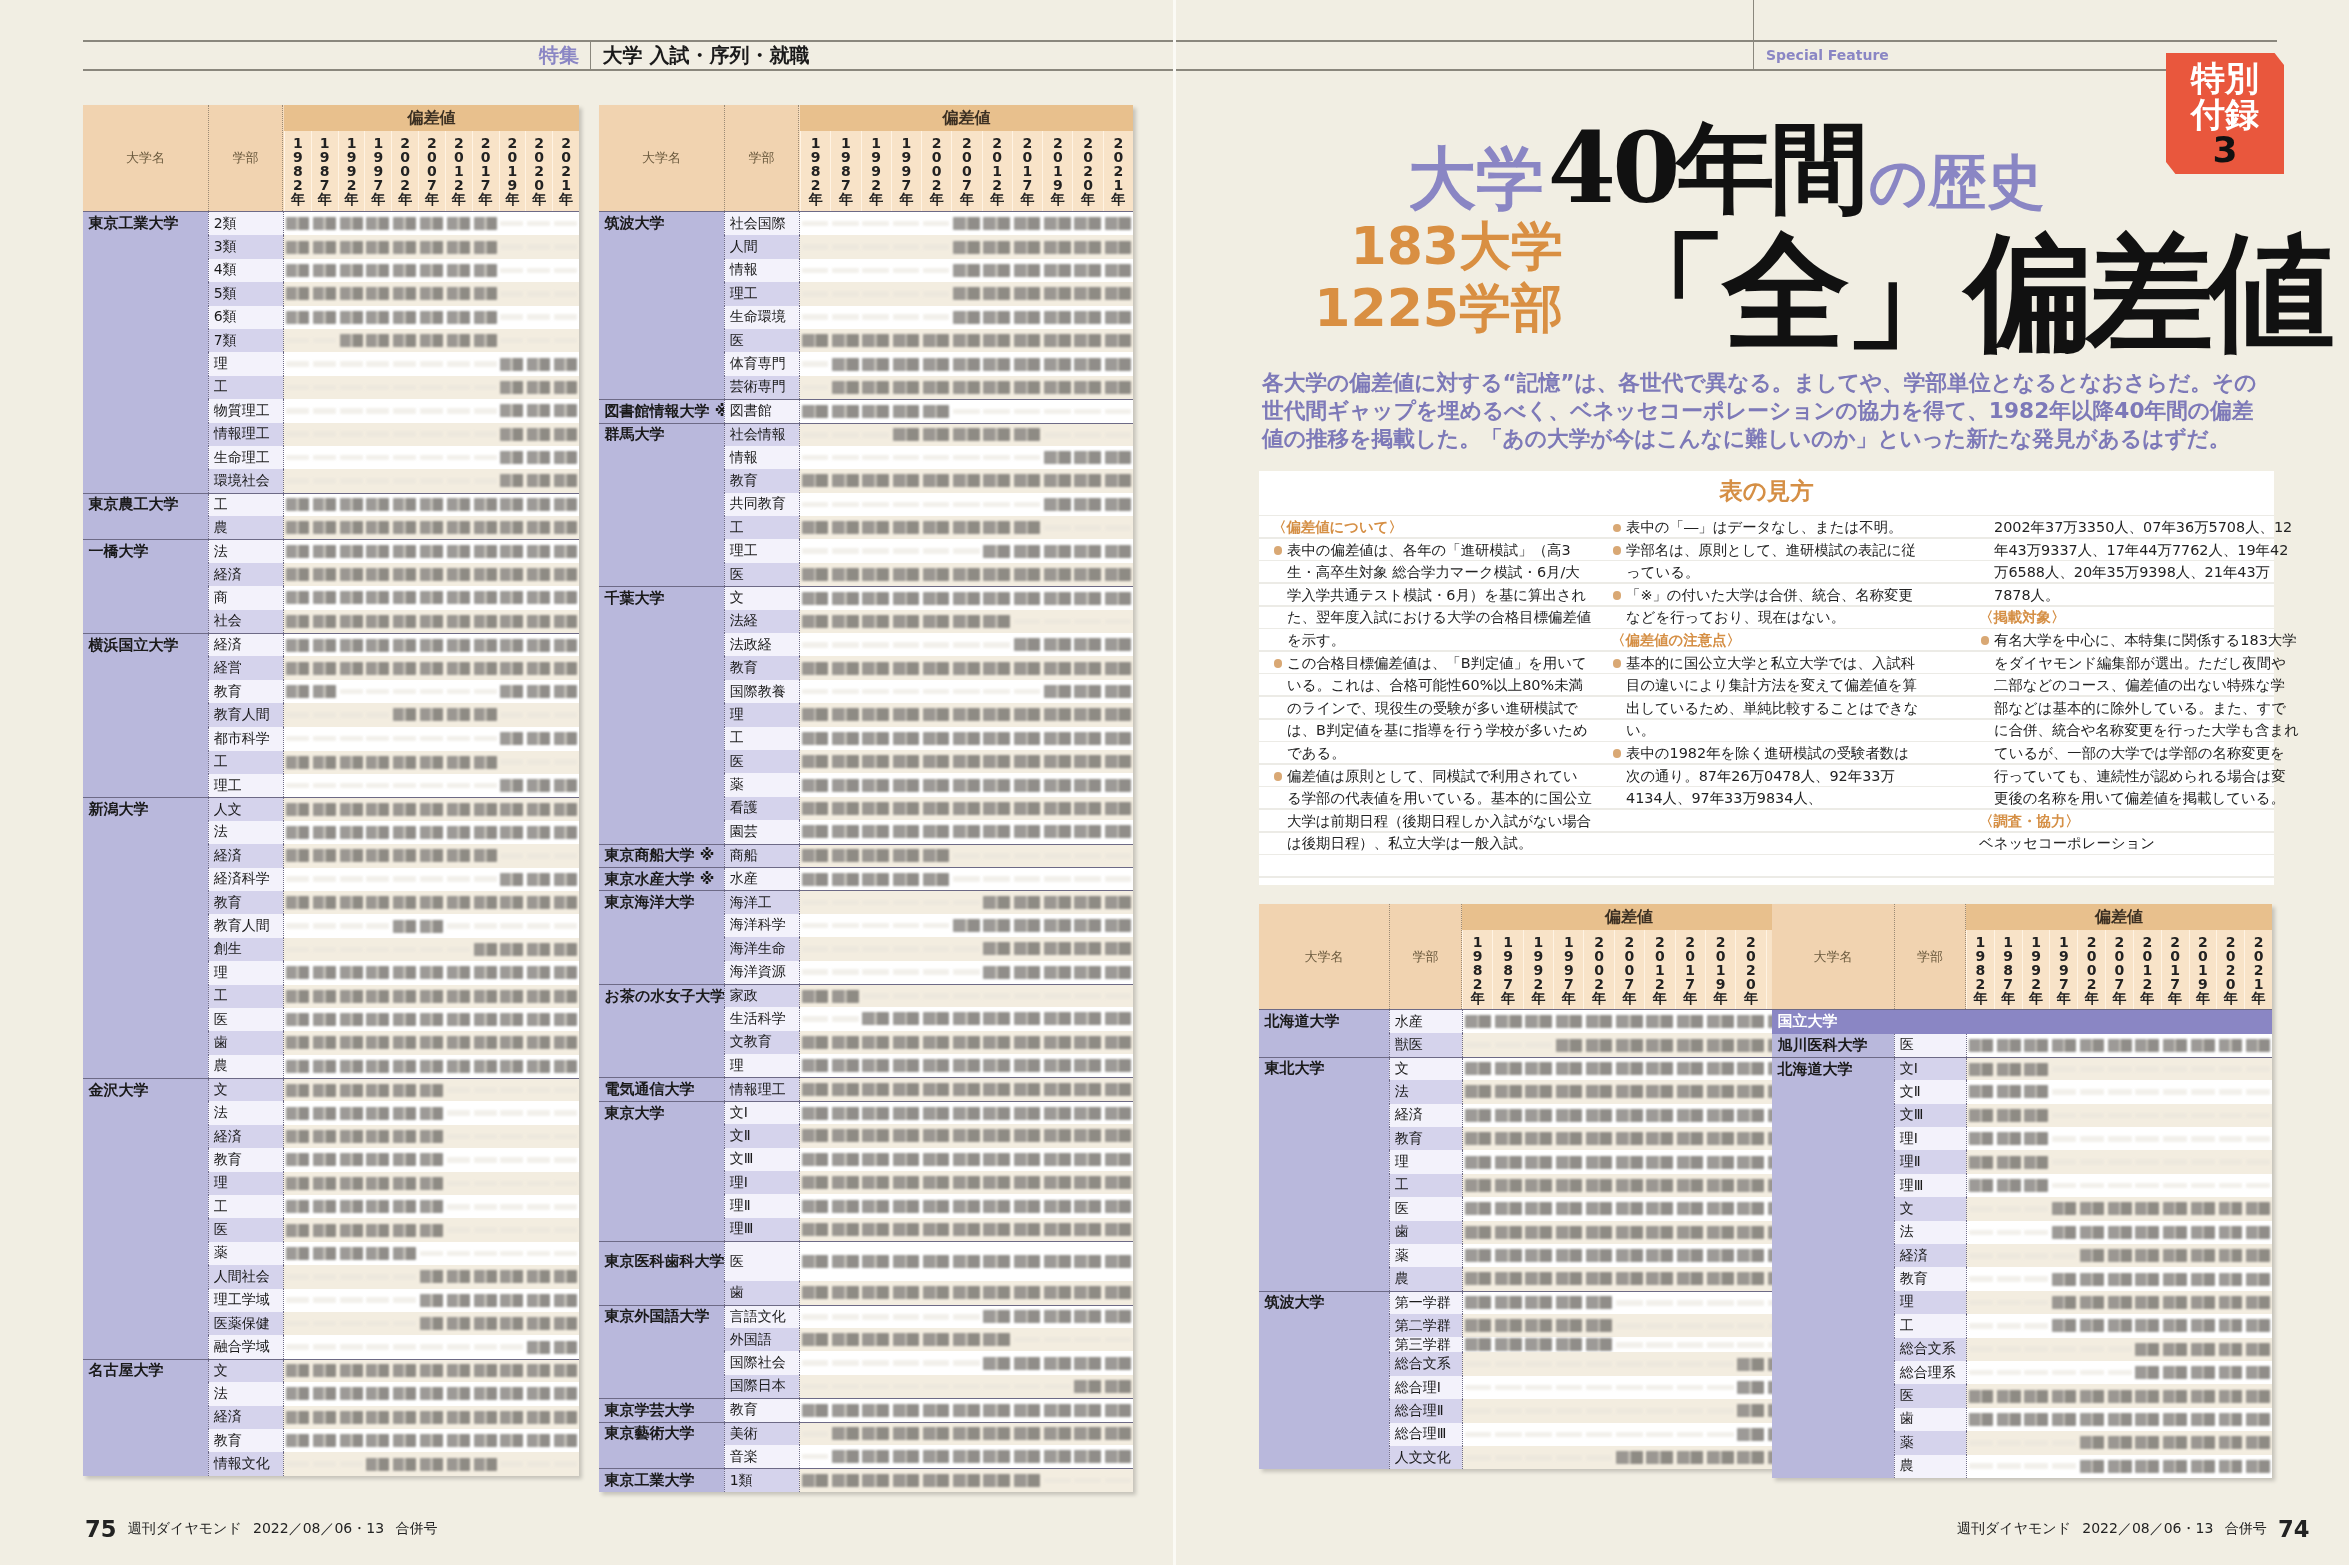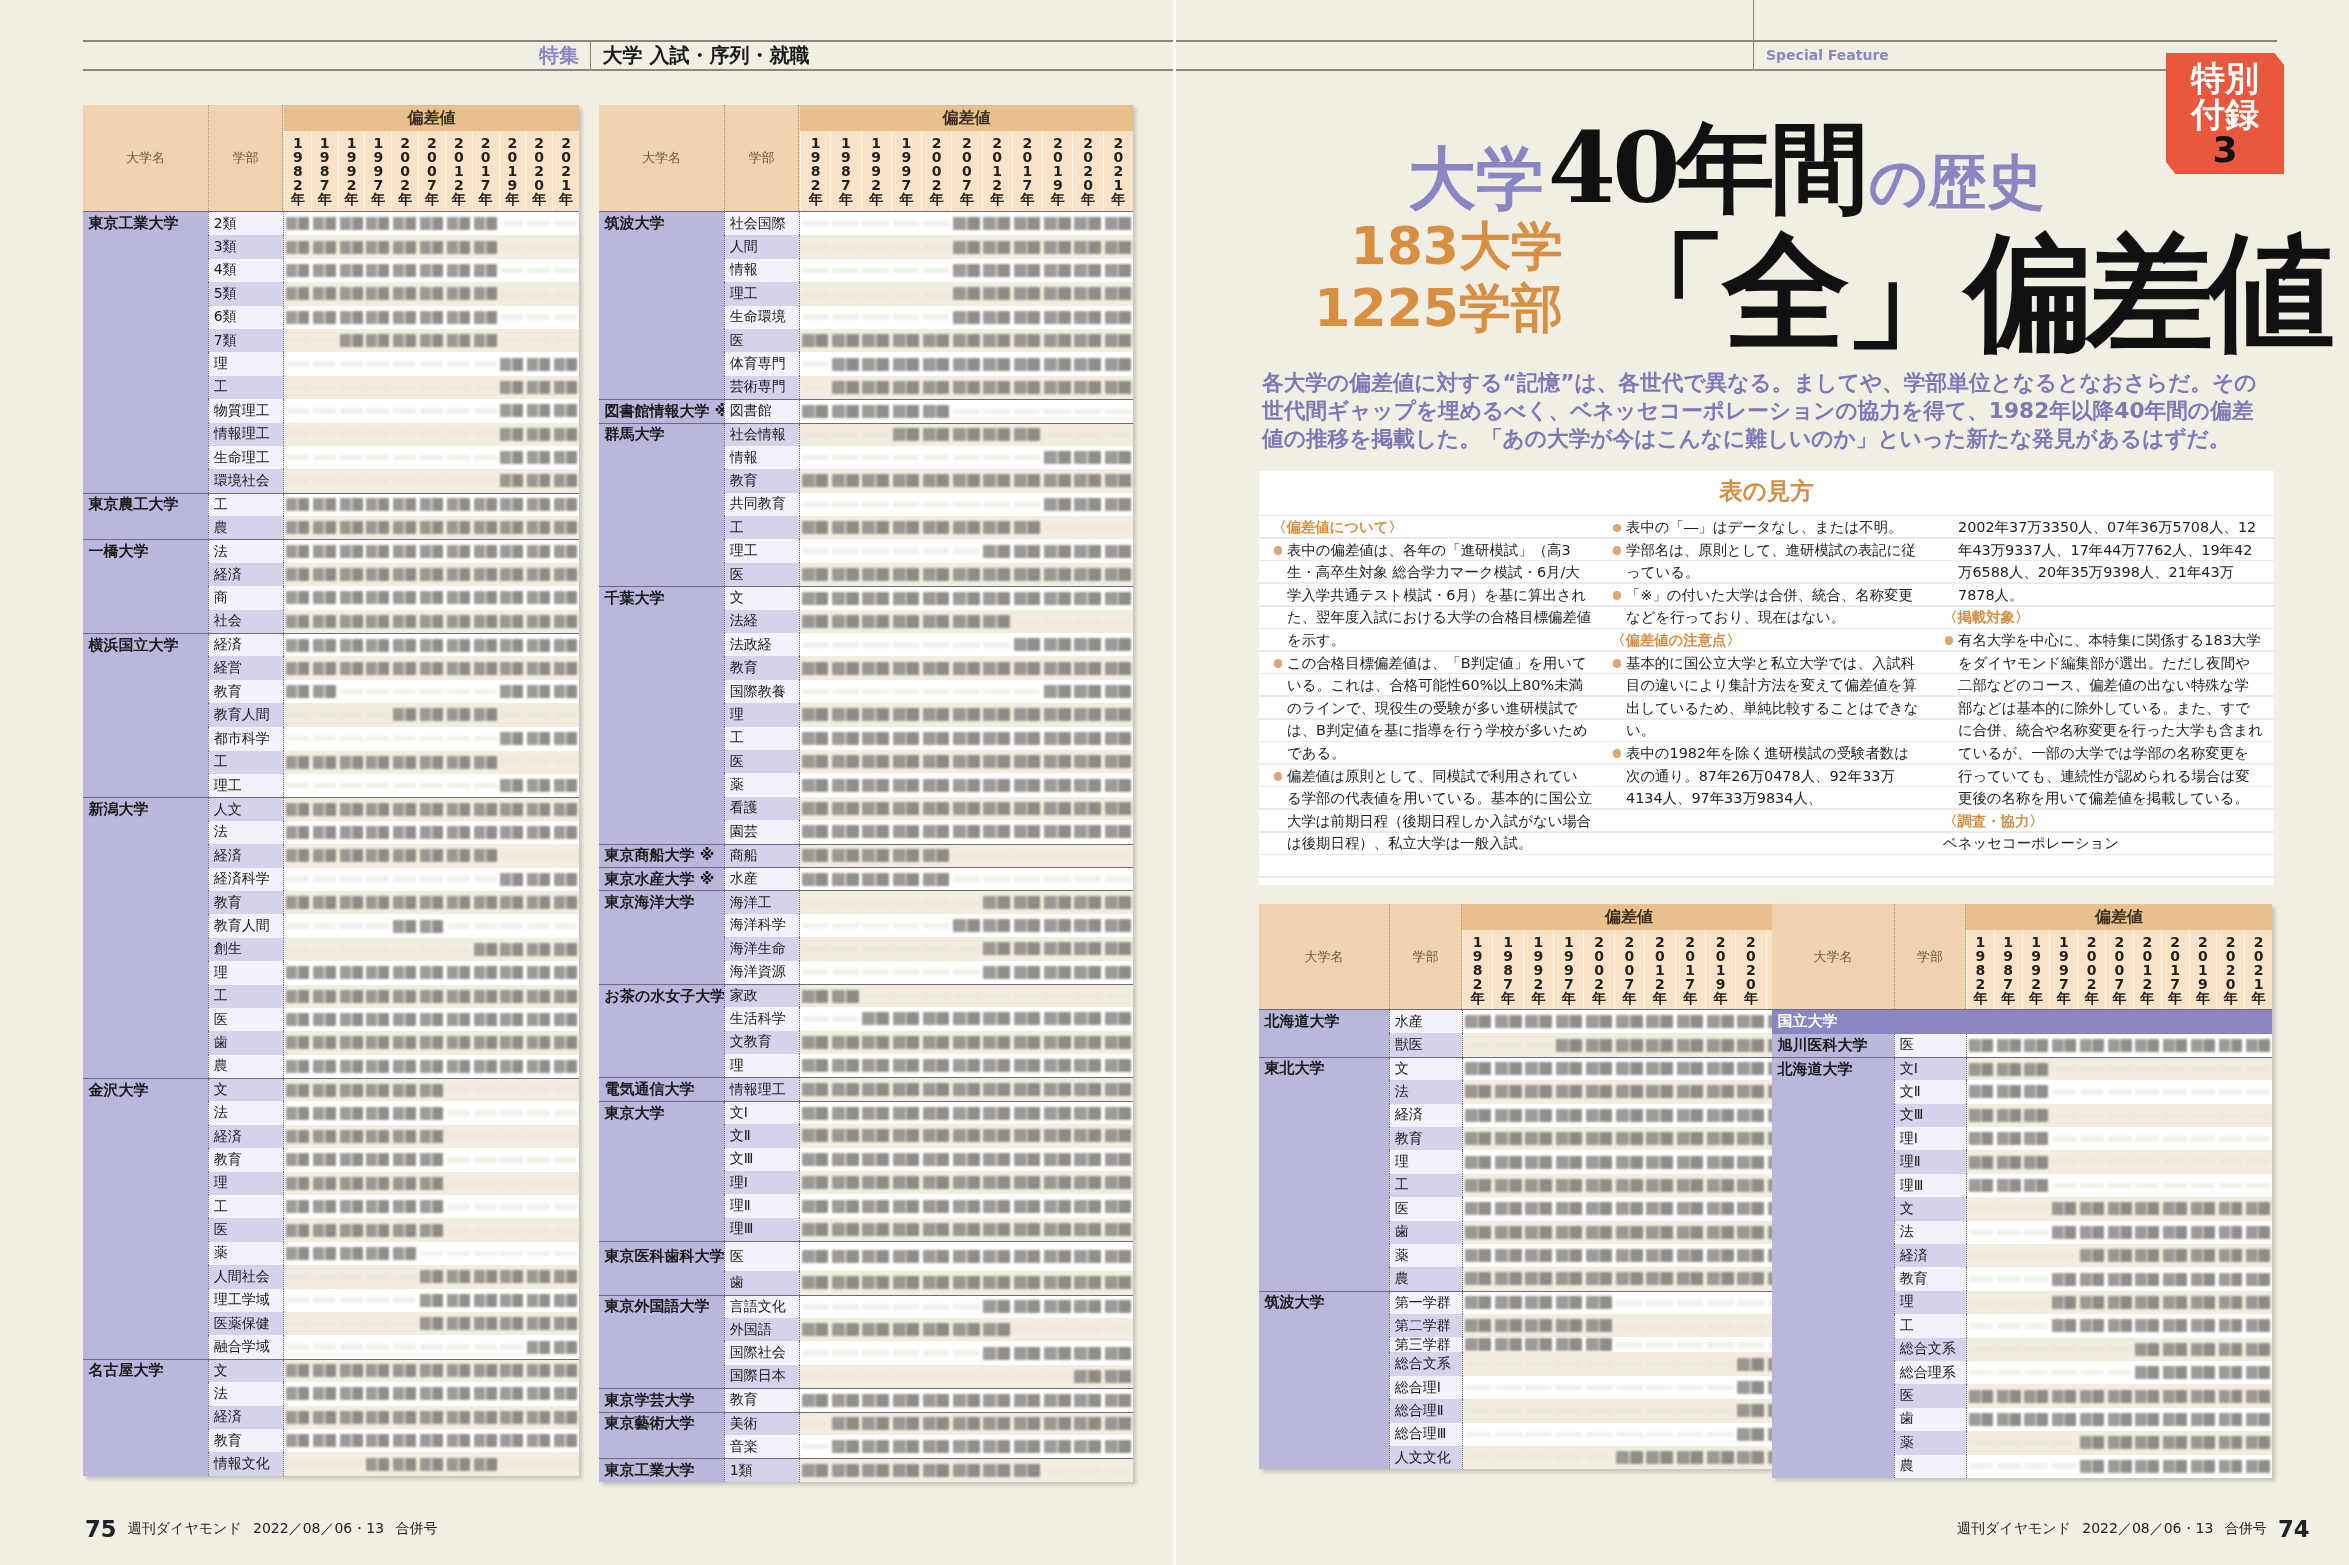--- a/index.html
+++ b/index.html
@@ -1910,21 +1910,21 @@
             <div class="blk v"></div>
             <div class="blk v"></div>
             <div class="blk v"></div>
             <div class="blk v"></div>
             <div class="blk v"></div>
             <div class="blk v"></div>
             <div class="blk v"></div>
             <div class="blk v"></div>
           </div>
         </div>
-        <div class="row odd group-start" style="height:30px">
+        <div class="row odd group-start" style="height:40px">
       <div class="c-name" style="width:125px">東京医科歯科大学</div>
       <div class="c-fac" style="width:75px">医</div>
       <div class="c-vals">
             <div class="blk v"></div>
             <div class="blk v"></div>
             <div class="blk v"></div>
             <div class="blk v"></div>
             <div class="blk v"></div>
             <div class="blk v"></div>
             <div class="blk v"></div>
@@ -2958,21 +2958,21 @@
       <div class="p b">偏差値は原則として、同模試で利用されている学部の代表値を用いている。基本的に国公立大学は前期日程（後期日程しか入試がない場合は後期日程）、私立大学は一般入試。</div>
     </div>
   <div class="col" id="gcol2" style="left:352px;width:311px">
       <div class="p b">表中の「―」はデータなし、または不明。</div>
       <div class="p b">学部名は、原則として、進研模試の表記に従っている。</div>
       <div class="p b">「※」の付いた大学は合併、統合、名称変更などを行っており、現在はない。</div>
       <div class="h">〈偏差値の注意点〉</div>
       <div class="p b">基本的に国公立大学と私立大学では、入試科目の違いにより集計方法を変えて偏差値を算出しているため、単純比較することはできない。</div>
       <div class="p b">表中の1982年を除く進研模試の受験者数は次の通り。87年26万0478人、92年33万4134人、97年33万9834人、</div>
     </div>
-  <div class="col" id="gcol3" style="left:684px;width:320px">
+  <div class="col" id="gcol3" style="left:720px;width:320px">
       <div class="p">2002年37万3350人、07年36万5708人、12年43万9337人、17年44万7762人、19年42万6588人、20年35万9398人、21年43万7878人。</div>
       <div class="h">〈掲載対象〉</div>
       <div class="p b">有名大学を中心に、本特集に関係する183大学をダイヤモンド編集部が選出。ただし夜間や二部などのコース、偏差値の出ない特殊な学部などは基本的に除外している。また、すでに合併、統合や名称変更を行った大学も含まれているが、一部の大学では学部の名称変更を行っていても、連続性が認められる場合は変更後の名称を用いて偏差値を掲載している。</div>
       <div class="h">〈調査・協力〉</div>
       <div class="plain">ベネッセコーポレーション</div>
     </div>
 </div>
 
 <div class="foot" style="left:85px">
   <span class="pg">75</span>

